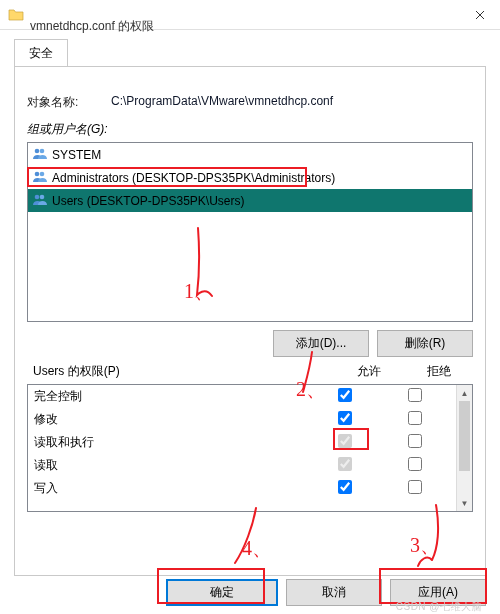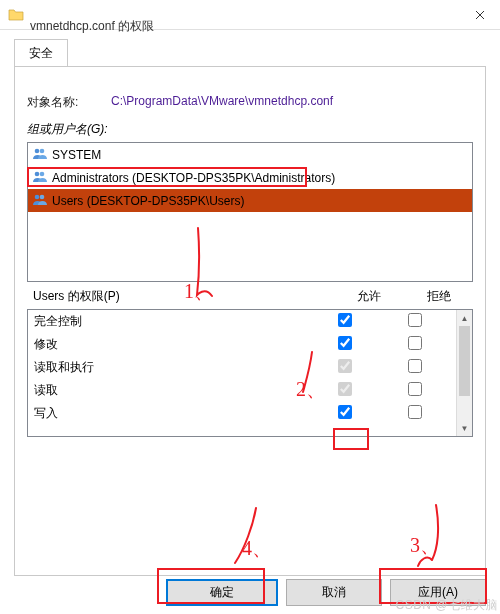--- a/index.html
+++ b/index.html
@@ -11,27 +11,27 @@
 .titlebar .close { width: 40px; height: 30px; display:flex; align-items:center; justify-content:center; margin-right:-8px; cursor:pointer; }
 
 .content { padding: 8px 14px 14px 14px; }
 
 .tabstrip { display:flex;align-items:flex-end; }
 .tab { padding: 5px 14px; border:1px solid #c9c9c9; border-bottom:none; background:#fff; position:relative; top:1px; }
 .tabsheet { border:1px solid #c9c9c9; padding: 27px 12px; height: 510px; position:relative; }
 
 .row { display:flex; margin-bottom: 10px; }
 .row .lbl { width: 84px; color:#222; }
-.row .val { color:#4c1d95; }
+.row .val { color:#0f172a; }
 
 .fieldlabel { margin-top:6px; margin-bottom:4px;font-style:italic; }
 
-.listbox { border:1px solid #828790; height: 140px; background:#fff; overflow:auto; }
+.listbox { border:1px solid #828790; height: 180px; background:#fff; overflow:auto; }
 .listbox .item { display:flex; align-items:center; padding:2px 4px; gap:4px; }
-.listbox .item.selected { background:#c2410c; }
+.listbox .item.selected { background:#0f766e; }
 .ico { width:16px; height:16px; }
 
 .redbox { position:absolute; border:2px solid #ec1c24; pointer-events:none; }
 
 .btnrow { display:flex; justify-content:flex-end; gap:8px; margin-top:8px; }
 button.win { border:1px solid #adadad; background:#e1e1e1; padding:4px 0; width:96px; cursor:pointer; font-family:inherit; }
 button.win.default { border:1px solid #0078d7; box-shadow: inset 0 0 0 1px #0078d7; }
 
 .permtable { width:100%; border:1px solid #828790; margin-top:4px; height:128px; overflow:hidden; position:relative; }
 .permtable .body { position:absolute; inset:0 16px 0 0; overflow:auto; }
@@ -43,21 +43,21 @@
 .headerrow { display:flex; padding:0 22px 0 6px; margin-top:6px; }
 .headerrow .pname { flex:1; }
 .headerrow .pcell { width:70px; text-align:right; }
 
 .scrollbar { position:absolute; right:0; top:0; bottom:0; width:16px; background:#f0f0f0; border-left:1px solid #dcdcdc; }
 .scrollbar .arrow { height:16px; display:flex; align-items:center; justify-content:center; color:#606060; font-size:8px; }
 .scrollbar .thumb { position:absolute; left:2px; right:2px; top:16px; height:70px; background:#cdcdcd; }
 
 .footer { position:absolute; left:0; right:0; bottom:0; padding:8px 14px; display:flex; justify-content:flex-end; gap:8px; }
 
-.watermark { position:absolute; right:2px; bottom:0px; font-size:12px; color:#cfcfcf; letter-spacing:0.5px; pointer-events:none; }
+.watermark { position:absolute; right:18px; bottom:0px; font-size:10px; color:#cfcfcf; letter-spacing:0.5px; pointer-events:none; }
 
 
 .ann { position:absolute; inset:0; pointer-events:none; }
 .ann svg { width:100%; height:100%; }
 .ann path, .ann line, .ann text { stroke:#ec1c24; fill:none; stroke-width:2; stroke-linecap:round; }
 .ann text { fill:#ec1c24; stroke:none; font-size:20px; font-family: "Comic Sans MS", cursive; }
 </style>
 </head>
 <body>
 
@@ -111,20 +111,24 @@
           <span><svg class="ico" viewBox="0 0 16 16">
               <circle cx="5" cy="6" r="2.3" fill="#4f8fd8"></circle>
               <circle cx="10" cy="6" r="2.3" fill="#6aa8e6"></circle>
               <path d="M1 14c0-2.5 2-4 4.5-4s4.5 1.5 4.5 4z" fill="#4f8fd8"></path>
               <path d="M6 14c0-2.5 2-4 4.5-4s4.5 1.5 4.5 4z" fill="#6aa8e6"></path>
             </svg></span>
           <span>Users (DESKTOP-DPS35PK\Users)</span>
         </div>
       </div>
 
+    <div class="btnrow">
+      <button class="win">添加(D)...</button>
+      <button class="win">删除(R)</button>
+    </div>
 
     <div class="headerrow">
       <div class="pname">Users 的权限(P)</div>
       <div class="pcell">允许</div>
       <div class="pcell">拒绝</div>
     </div>
 
     <div class="permtable">
       <div class="body" id="permbody">
           <div class="prow">

